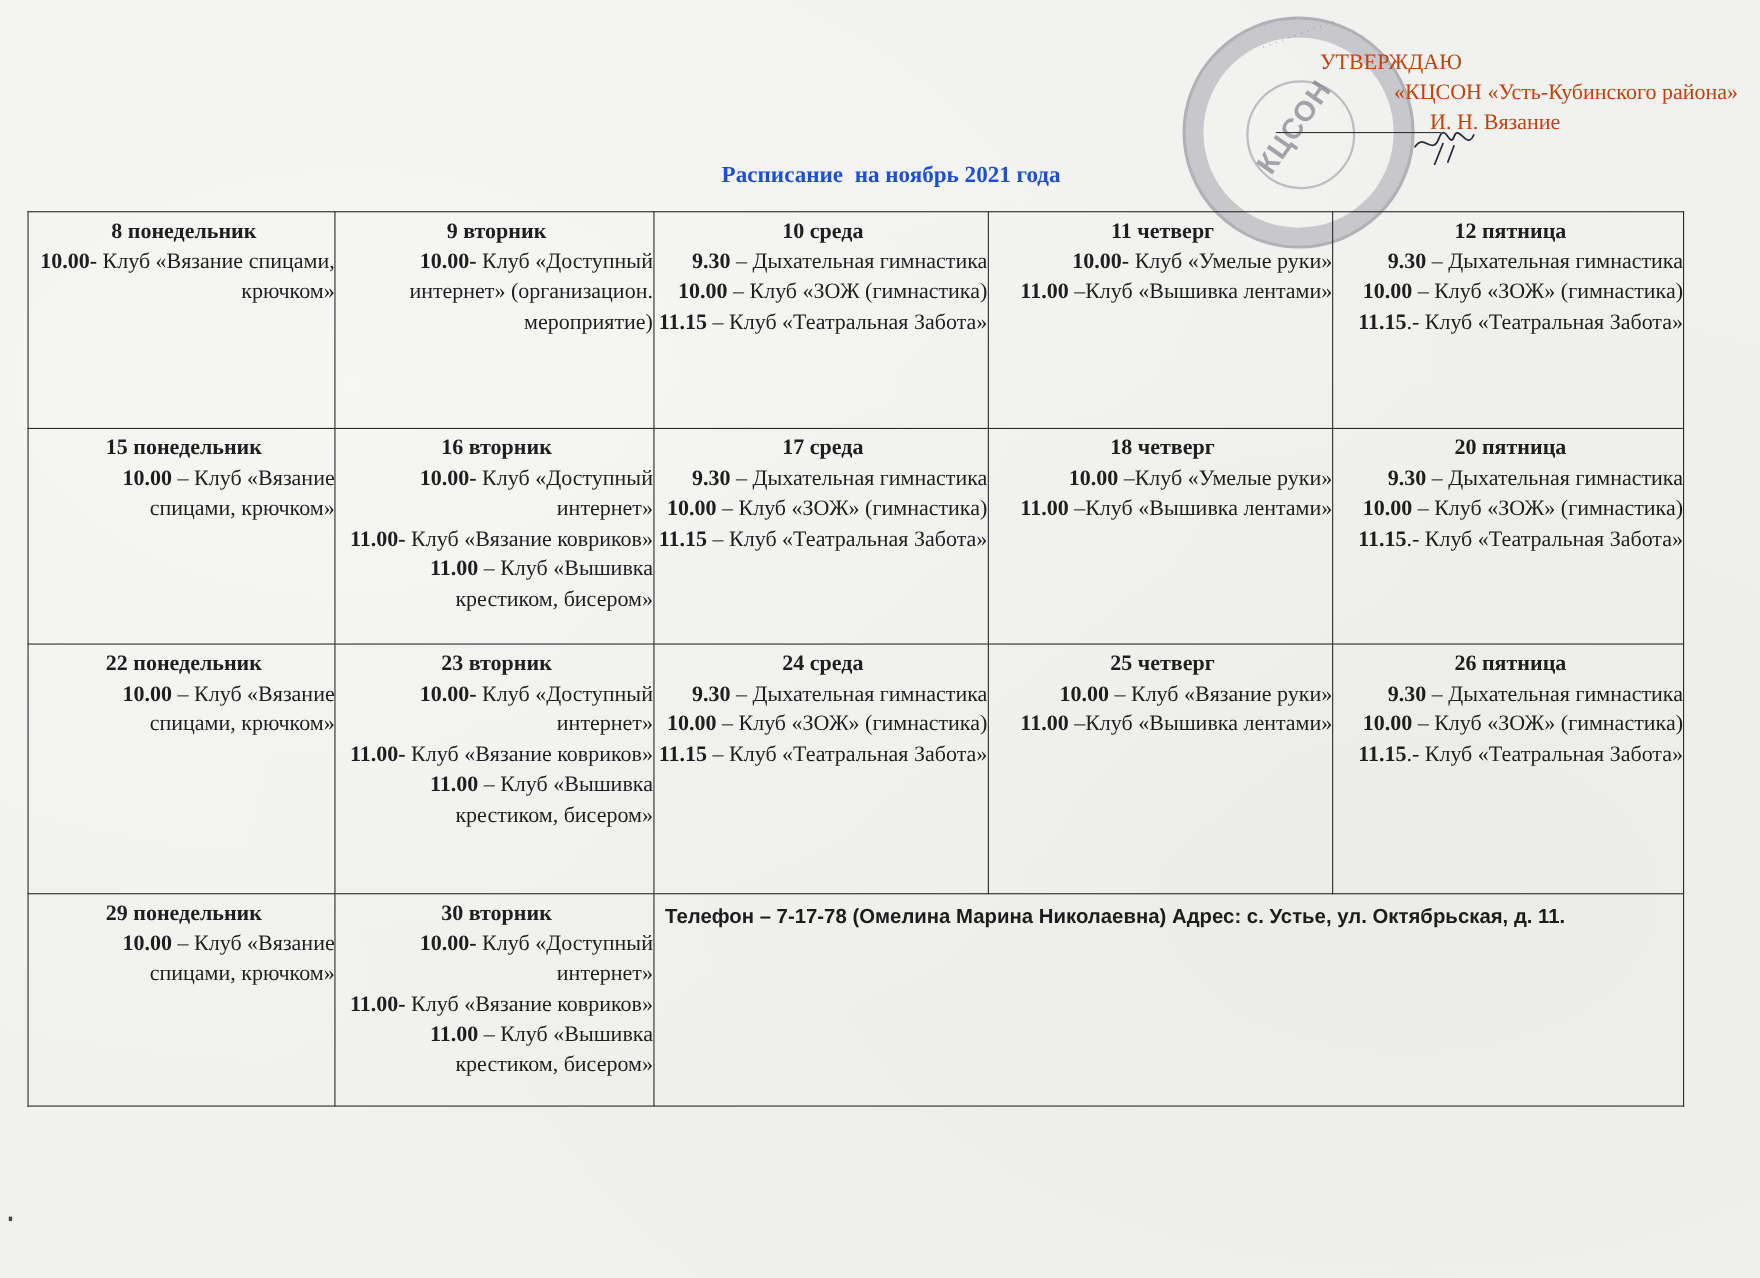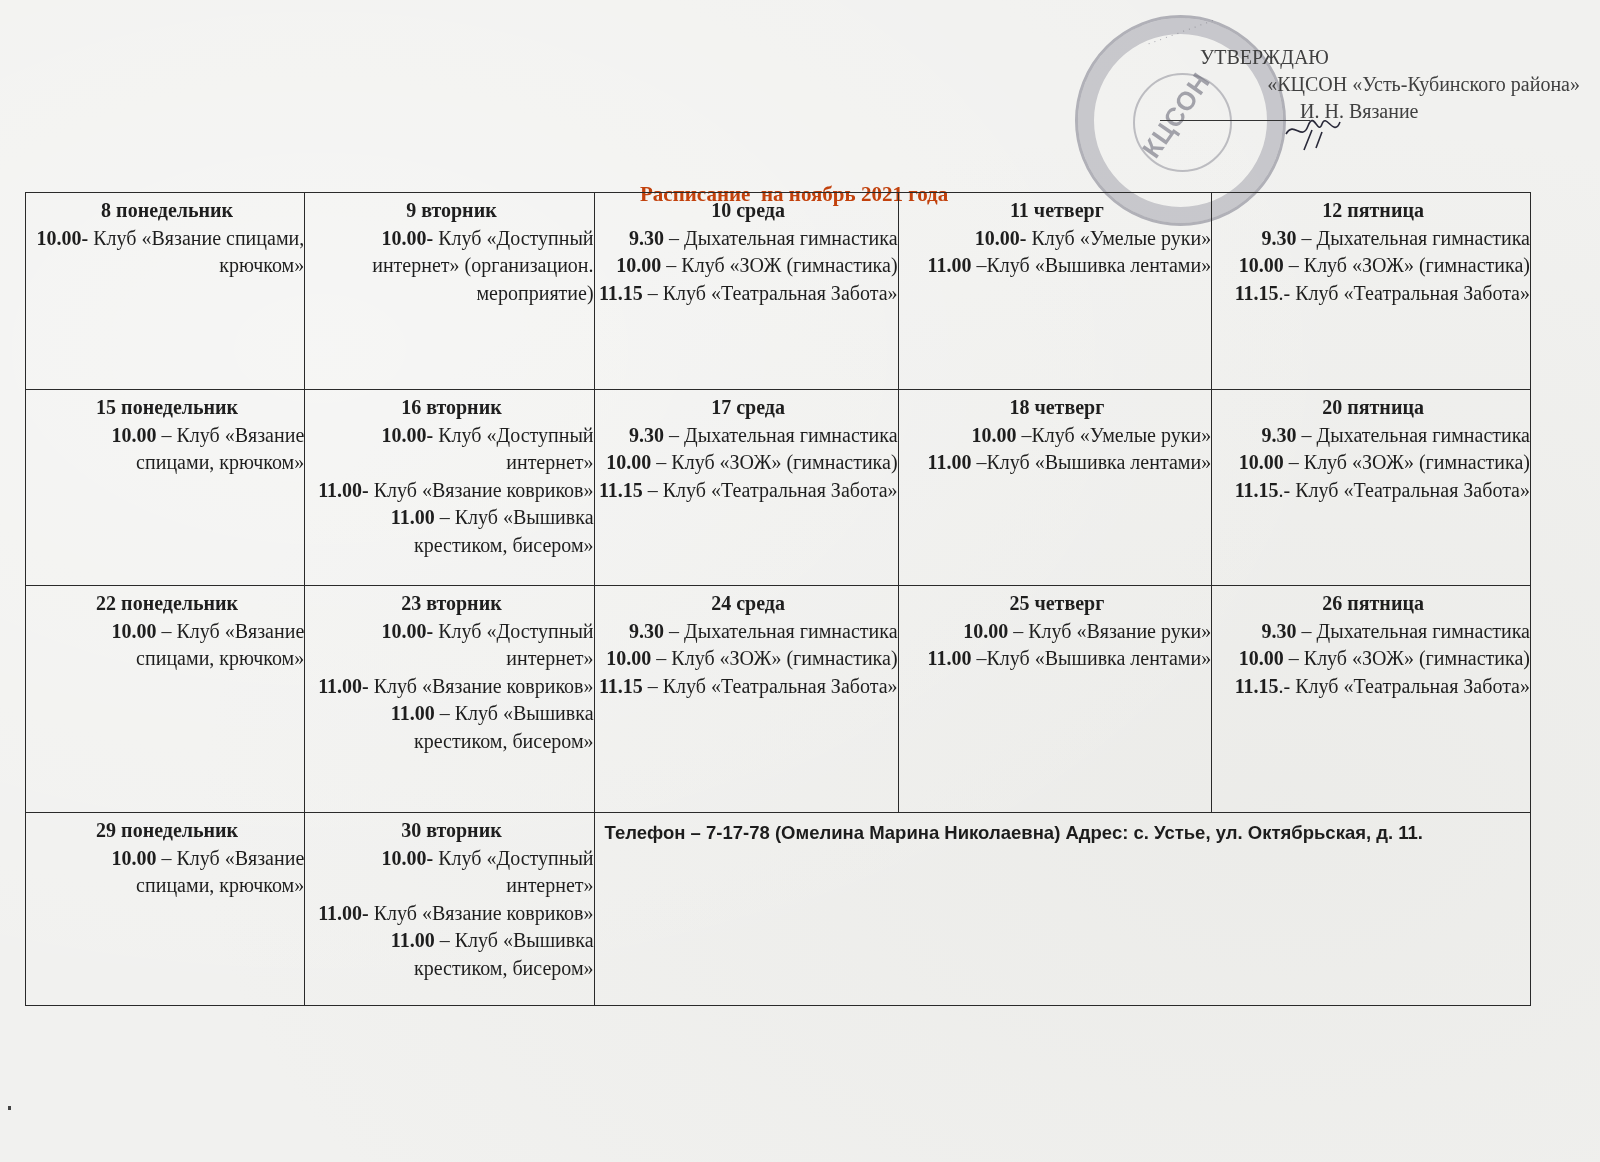--- a/index.html
+++ b/index.html
@@ -11,21 +11,21 @@
   }
   .page-noise {
     position:absolute; inset:0;
     background:
       radial-gradient(ellipse at 20% 30%, rgba(255,255,255,0.35), transparent 60%),
       radial-gradient(ellipse at 80% 70%, rgba(220,220,215,0.25), transparent 60%);
     pointer-events:none;
   }
   .approval {
     position:absolute; left:1160px; top:44px; width:420px;
-    font-size:20px; line-height:27px; color:#404040;
+    font-size:20px; line-height:27px; color:#c2410c;
   }
   .approval .line { white-space:nowrap; }
   .approval .l1 { padding-left:40px; }
   .approval .l2 { padding-left:44px; }
   .approval .l3 { padding-left:18px;text-align:right; }
   .approval .l4 { padding-left:140px; position:relative; }
   .sig-underline {
     position:absolute; left:0; top:22px; width:150px; border-bottom:1px solid #333;
   }
   .stamp {
@@ -46,22 +46,22 @@
   }
   .stamp-ring-text {
     position:absolute; left:10px; top:8px; width:185px; text-align:center;
     font-family:"Liberation Sans", sans-serif; font-size:10px; color:rgba(95,95,110,0.55);
     transform:rotate(-20deg);
   }
   .signature {
     position:absolute; left:1282px; top:112px; width:70px; height:40px;
   }
   .title {
-    position:absolute; left:640px; top:146px;
-    font-size:21px; font-weight:bold; color:#c2410c; white-space:pre;margin-top:36px;
+    position:absolute; left:656px; top:146px;
+    font-size:21px; font-weight:bold; color:#1d4ed8; white-space:pre;
   }
   table.schedule {
     position:absolute; left:25px; top:192px;
     border-collapse:collapse; width:1506px;
     font-size:20px; line-height:27.5px;
   }
   table.schedule td {
     border:1.5px solid #2a2a2a; vertical-align:top; padding:4px 0 2px 4px;
     background:transparent;
   }

